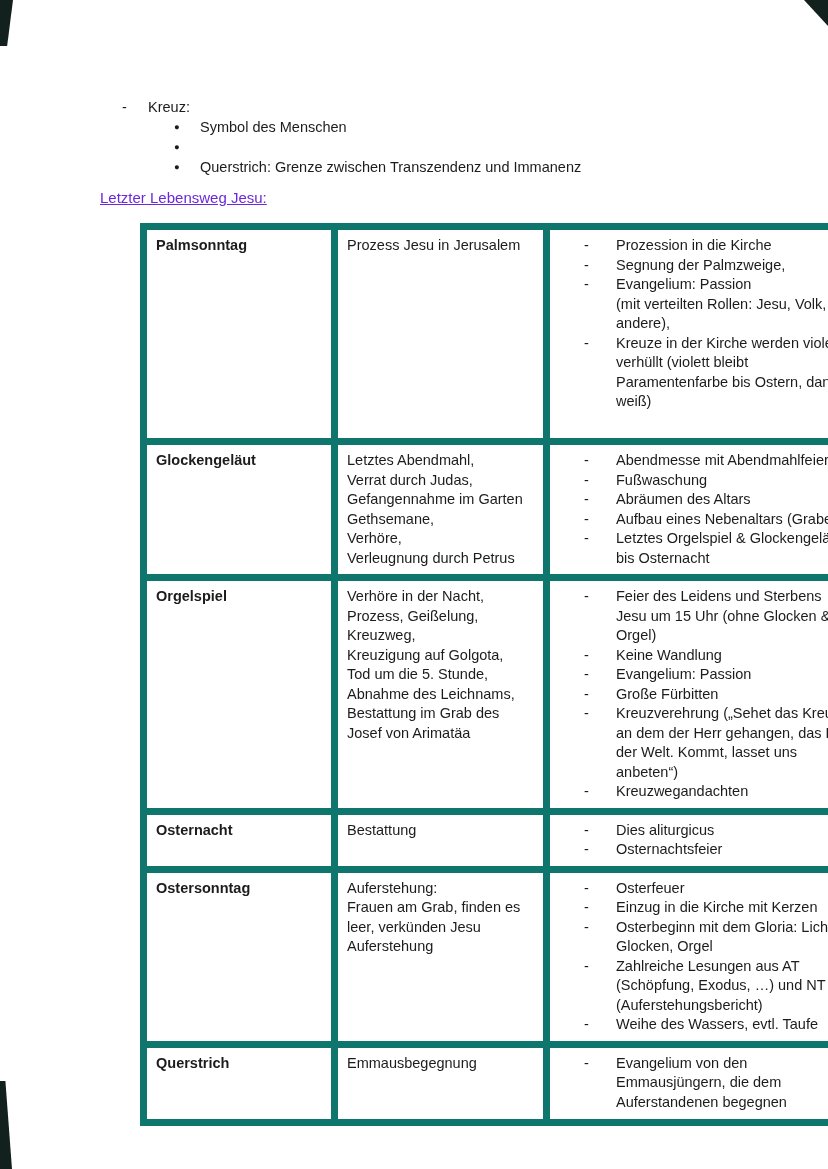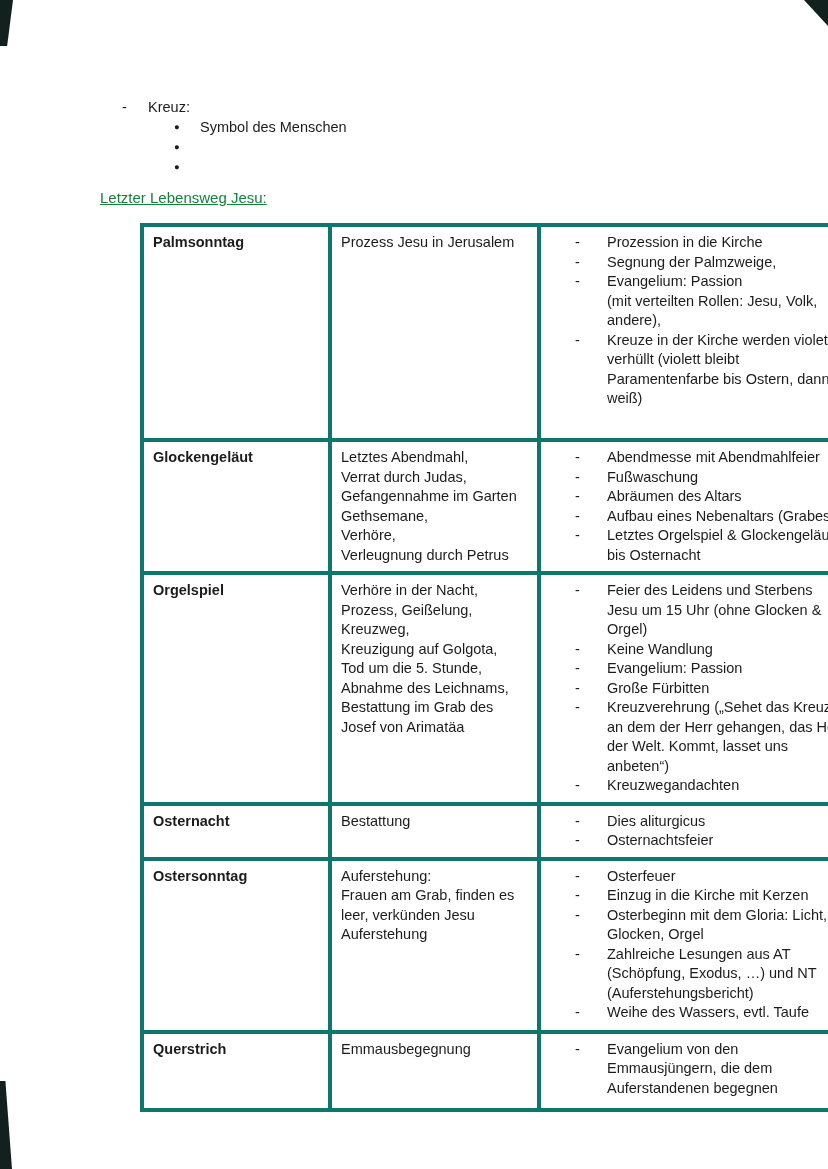--- a/index.html
+++ b/index.html
@@ -30,31 +30,31 @@
   .dash-row{margin-left:22px;display:flex;}
   .dash-row .dash-marker{width:26px;flex:0 0 26px;}
 
   .bullets{list-style:none;margin:0;padding:0;margin-left:74px;}
   .bullets li{display:flex;line-height:20px;}
   .bullet-marker{width:26px;flex:0 0 26px;font-size:9.5px;line-height:20px;}
 
   .heading{
     font-size:15px;font-weight:400;
     text-decoration:underline;
-    margin:11px 0 0 0;color:#15803d;
+    margin:11px 0 0 0;color:#6d28d9;
   }
 
   table.liturgy{
     border-collapse:collapse;
     table-layout:fixed;
     width:650px;
     margin:15px 0 0 40px;
   }
   table.liturgy td{
-    border:4px solid #0f766e;
+    border:7px solid #0f766e;
     vertical-align:top;
     font-size:14.5px;line-height:19.5px;
     padding:6px 8px 6px 9px;
   }
   td.col-day{width:167px;font-weight:700;}
   td.col-events{width:188px;white-space:pre-line;}
   td.col-liturgy{width:295px;padding-left:0;padding-right:6px;}
 
   .dash-item{display:flex;align-items:flex-start;padding-left:25px;}
   .dash-item .dash{flex:0 0 32px;width:32px;}
@@ -85,20 +85,21 @@
     <ul class="bullets">
         <li>
           <span class="bullet-marker">●</span>
           <span>Symbol des Menschen</span>
         </li>
         <li>
           <span class="bullet-marker">●</span>
         </li>
         <li>
           <span class="bullet-marker">●</span>
+          <span>Querstrich: Grenze zwischen Transzendenz und Immanenz</span>
         </li>
       </ul>
 
     <h2 class="heading">Letzter Lebensweg Jesu:</h2>
 
     <table class="liturgy">
       <tbody>
           <tr>
             <td class="col-day">Palmsonntag</td>
             <td class="col-events">Prozess Jesu in Jerusalem</td>

